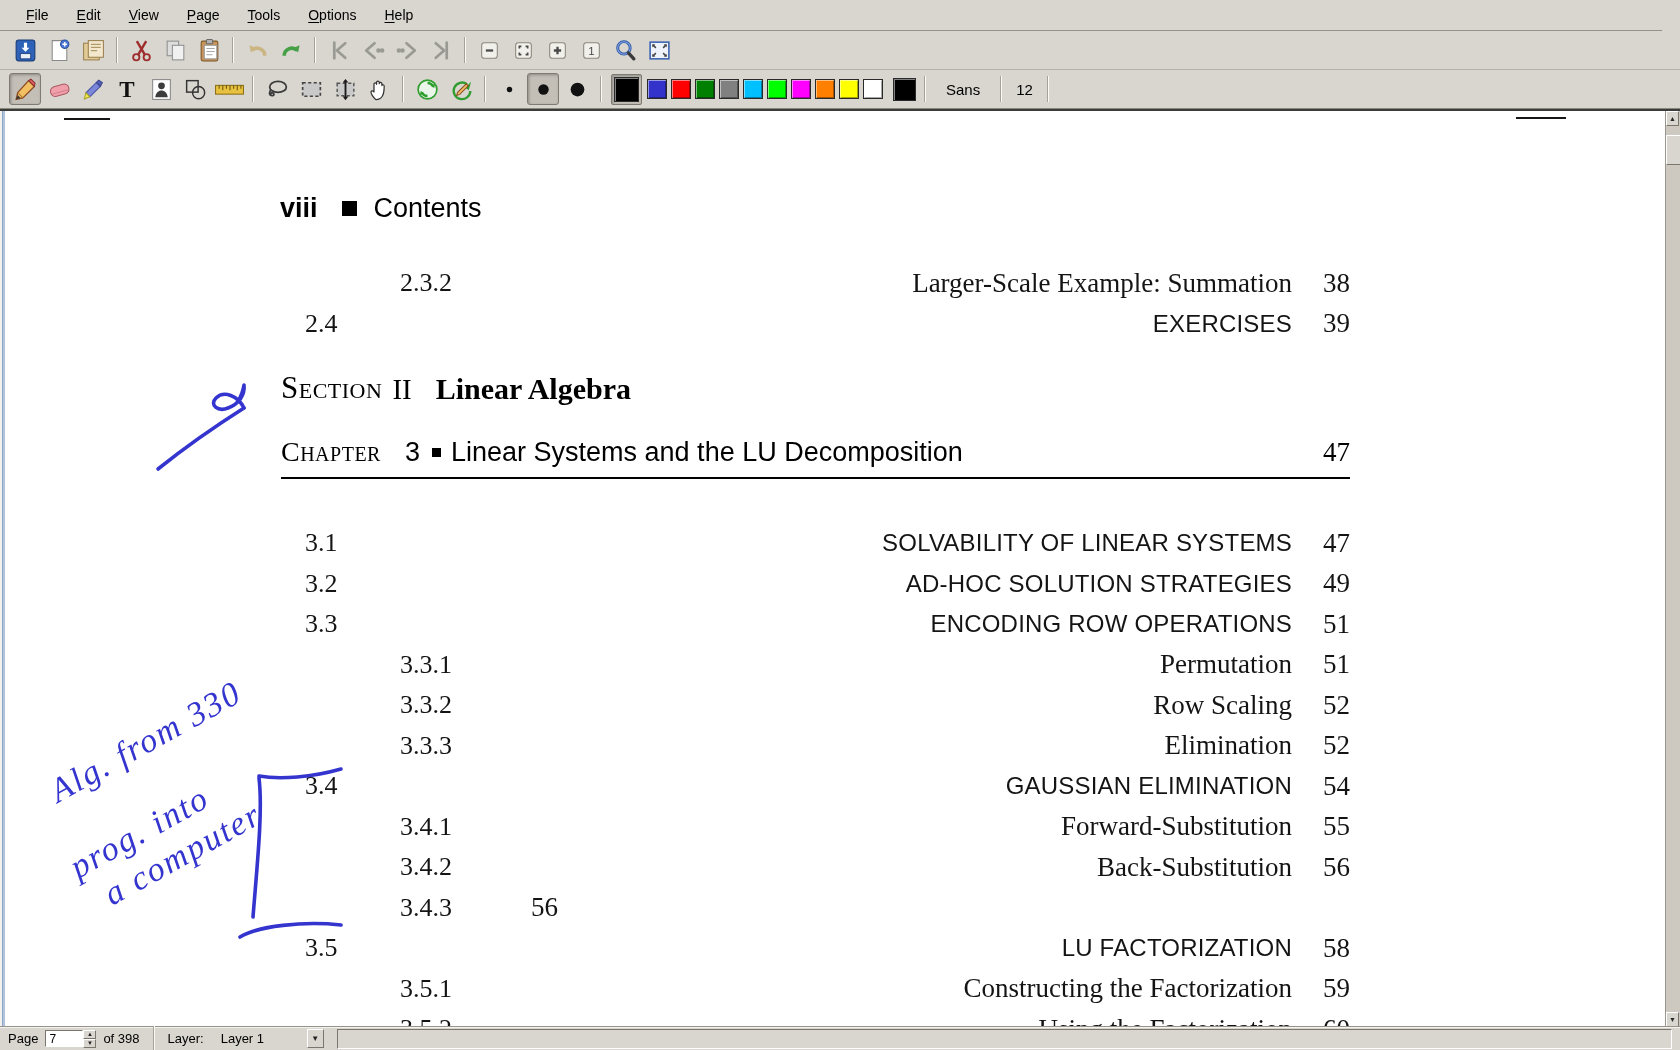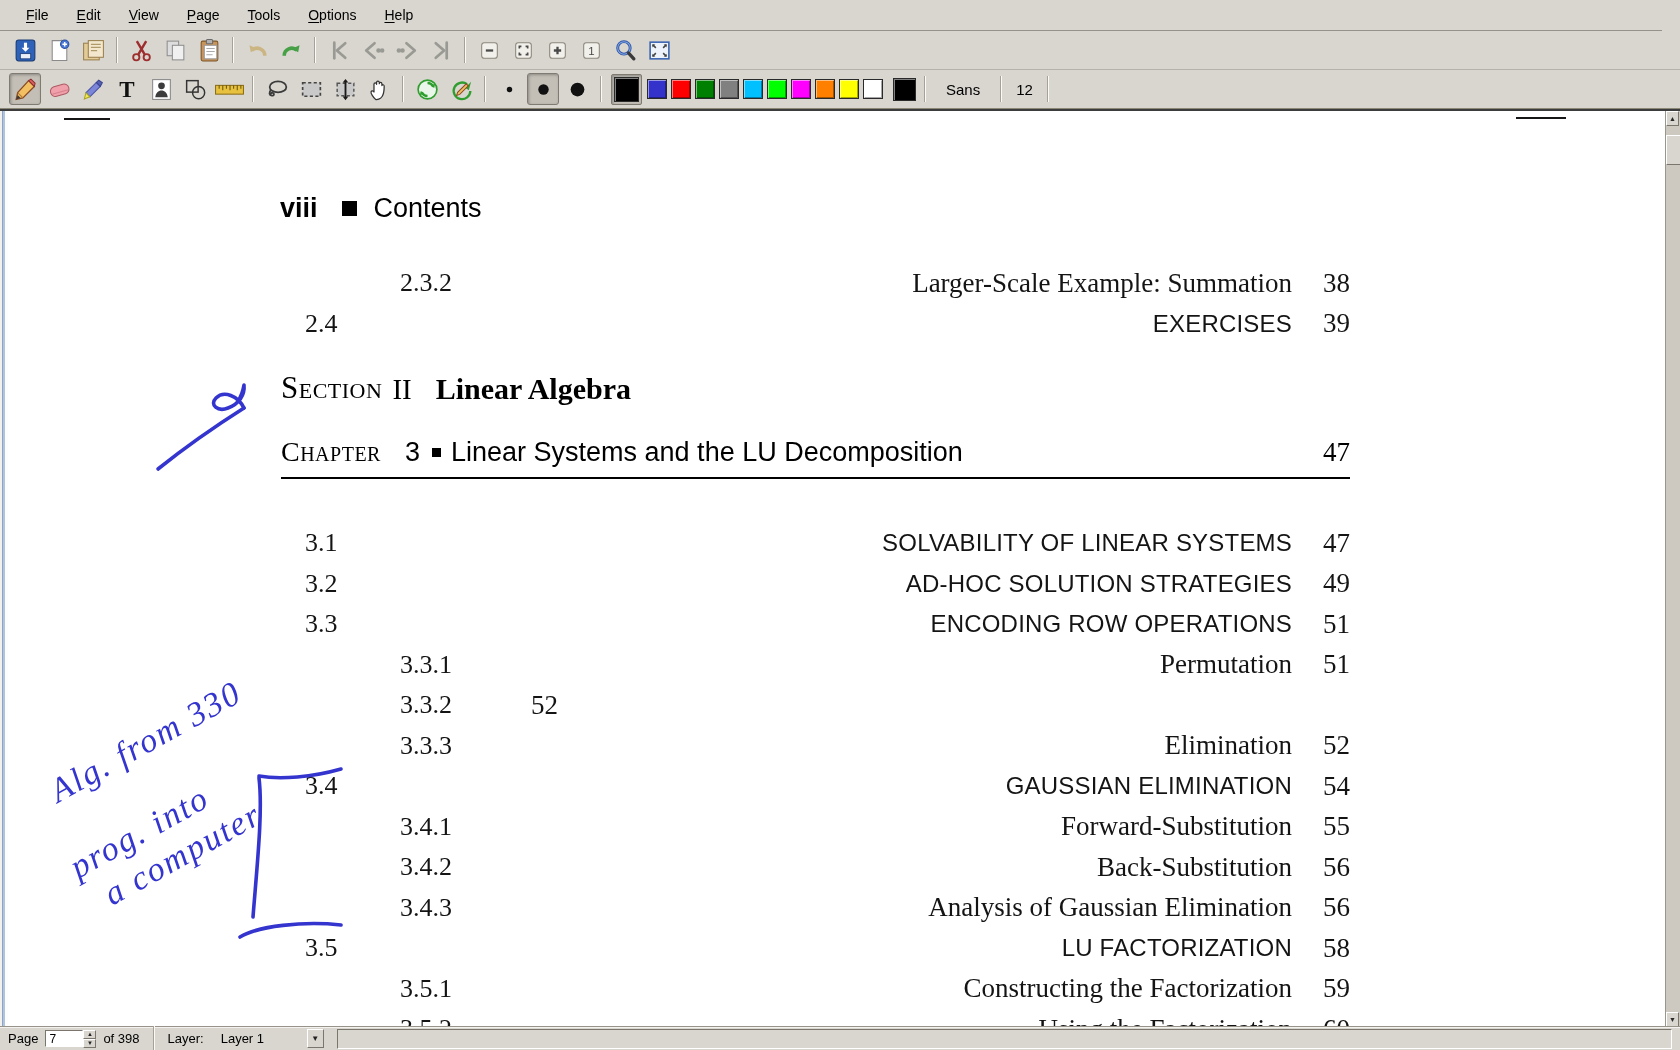--- a/index.html
+++ b/index.html
@@ -468,20 +468,21 @@
         <span class="title">ENCODING ROW OPERATIONS</span>
         <span class="pg">51</span>
       </div>
       <div class="row sub">
         <span class="num">3.3.1</span>
         <span class="title">Permutation</span>
         <span class="pg">51</span>
       </div>
       <div class="row sub">
         <span class="num">3.3.2</span>
+        <span class="title">Row Scaling</span>
         <span class="pg">52</span>
       </div>
       <div class="row sub">
         <span class="num">3.3.3</span>
         <span class="title">Elimination</span>
         <span class="pg">52</span>
       </div>
       <div class="row sec">
         <span class="num">3.4</span>
         <span class="title">GAUSSIAN ELIMINATION</span>
@@ -492,21 +493,20 @@
         <span class="title">Forward-Substitution</span>
         <span class="pg">55</span>
       </div>
       <div class="row sub">
         <span class="num">3.4.2</span>
         <span class="title">Back-Substitution</span>
         <span class="pg">56</span>
       </div>
       <div class="row sub">
         <span class="num">3.4.3</span>
-        <span class="title">Analysis of Gaussian Elimination</span>
         <span class="pg">56</span>
       </div>
       <div class="row sec">
         <span class="num">3.5</span>
         <span class="title">LU FACTORIZATION</span>
         <span class="pg">58</span>
       </div>
       <div class="row sub">
         <span class="num">3.5.1</span>
         <span class="title">Constructing the Factorization</span>

